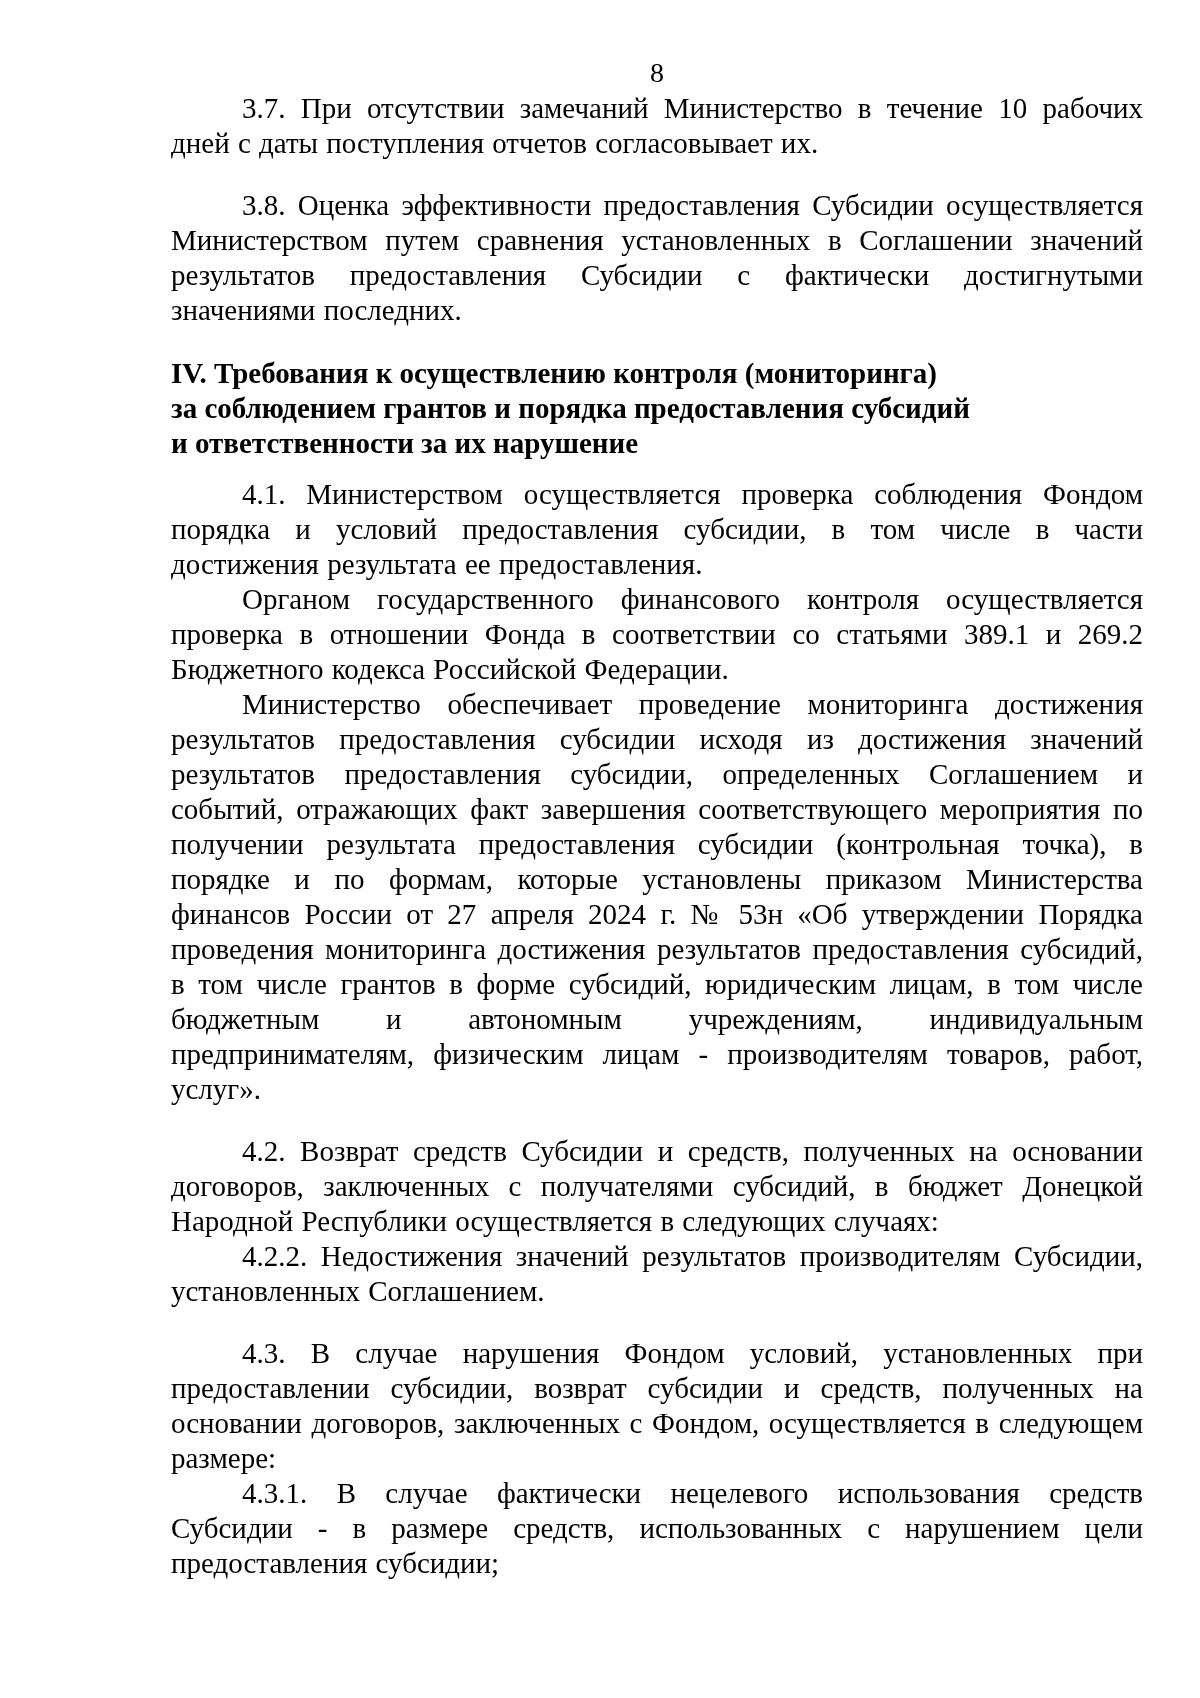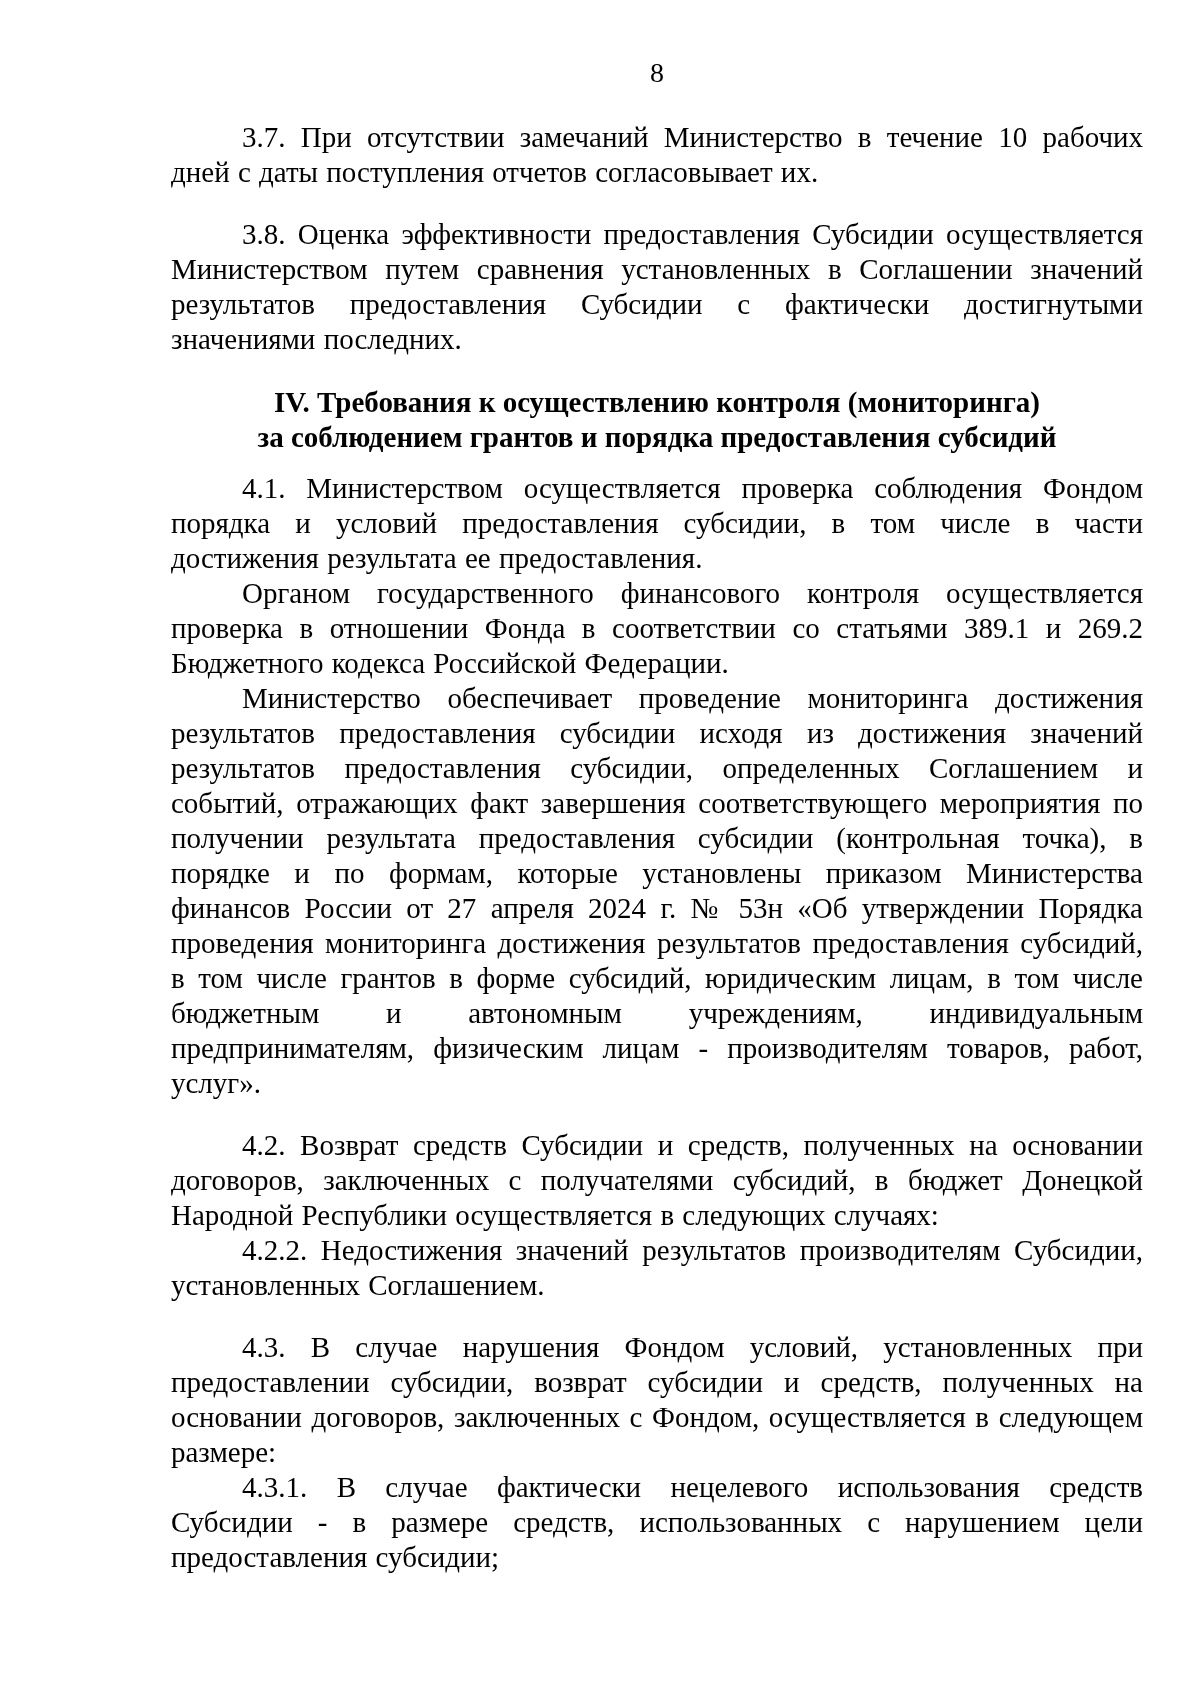--- a/index.html
+++ b/index.html
@@ -28,47 +28,48 @@
     text-align: center;
   }
   .para {
     font-size: 29px;
     line-height: 35px;
     text-align: justify;
     text-indent: 71px;
     hyphens: none;
     word-spacing: 1px;
   }
-  .first-para { margin-top: 30px; }
+  .first-para { margin-top: 1px; }
   .sect-gap  { margin-top: 27px; }
   .heading {
     margin-top: 28px;
     margin-bottom: 16px;
     font-size: 29px;
     line-height: 35px;
     font-weight: bold;
-    text-align: center;
+    text-align: left;
   }
   .heading div { text-indent: 0; }
 </style>
 </head>
 <body>
 
 <div class="page">
   <div class="content">
 
     <div class="pagenum">8</div>
 
     <div class="para first-para">3.7. При отсутствии замечаний Министерство в течение 10 рабочих дней с даты поступления отчетов согласовывает их.</div>
 
     <div class="para sect-gap">3.8. Оценка эффективности предоставления Субсидии осуществляется Министерством путем сравнения установленных в Соглашении значений результатов предоставления Субсидии с фактически достигнутыми значениями последних.</div>
 
     <div class="heading">
       <div>IV. Требования к осуществлению контроля (мониторинга)</div>
       <div>за соблюдением грантов и порядка предоставления субсидий</div>
+      <div>и ответственности за их нарушение</div>
     </div>
 
     <div class="para">4.1. Министерством осуществляется проверка соблюдения Фондом порядка и условий предоставления субсидии, в том числе в части достижения результата ее предоставления.</div>
     <div class="para">Органом государственного финансового контроля осуществляется проверка в отношении Фонда в соответствии со статьями 389.1 и 269.2 Бюджетного кодекса Российской Федерации.</div>
     <div class="para">Министерство обеспечивает проведение мониторинга достижения результатов предоставления субсидии исходя из достижения значений результатов предоставления субсидии, определенных Соглашением и событий, отражающих факт завершения соответствующего мероприятия по получении результата предоставления субсидии (контрольная точка), в порядке и по формам, которые установлены приказом Министерства финансов России от 27 апреля 2024 г. № 53н «Об утверждении Порядка проведения мониторинга достижения результатов предоставления субсидий, в том числе грантов в форме субсидий, юридическим лицам, в том числе бюджетным и автономным учреждениям, индивидуальным предпринимателям, физическим лицам - производителям товаров, работ, услуг».</div>
 
     <div class="para sect-gap">4.2. Возврат средств Субсидии и средств, полученных на основании договоров, заключенных с получателями субсидий, в бюджет Донецкой Народной Республики осуществляется в следующих случаях:</div>
     <div class="para">4.2.2. Недостижения значений результатов производителям Субсидии, установленных Соглашением.</div>
 
     <div class="para sect-gap">4.3. В случае нарушения Фондом условий, установленных при предоставлении субсидии, возврат субсидии и средств, полученных на основании договоров, заключенных с Фондом, осуществляется в следующем размере:</div>

